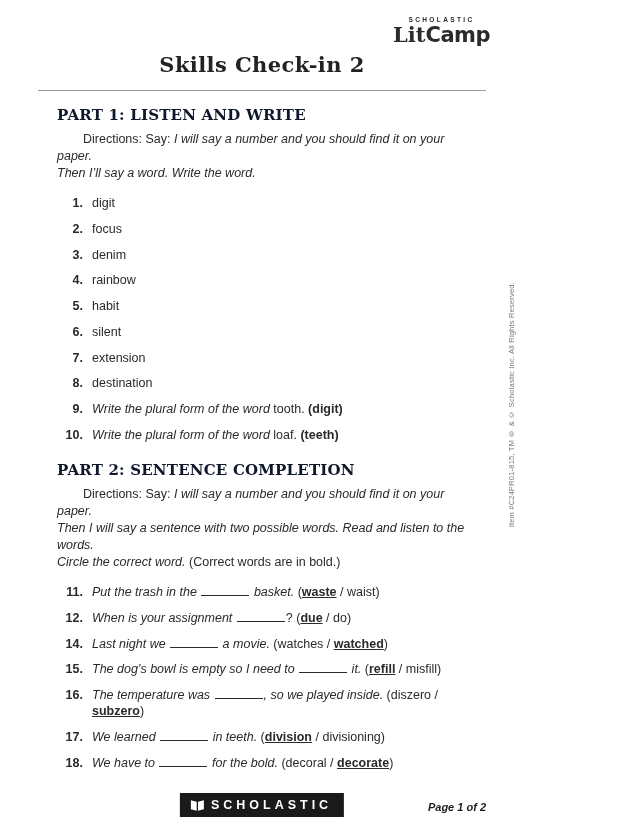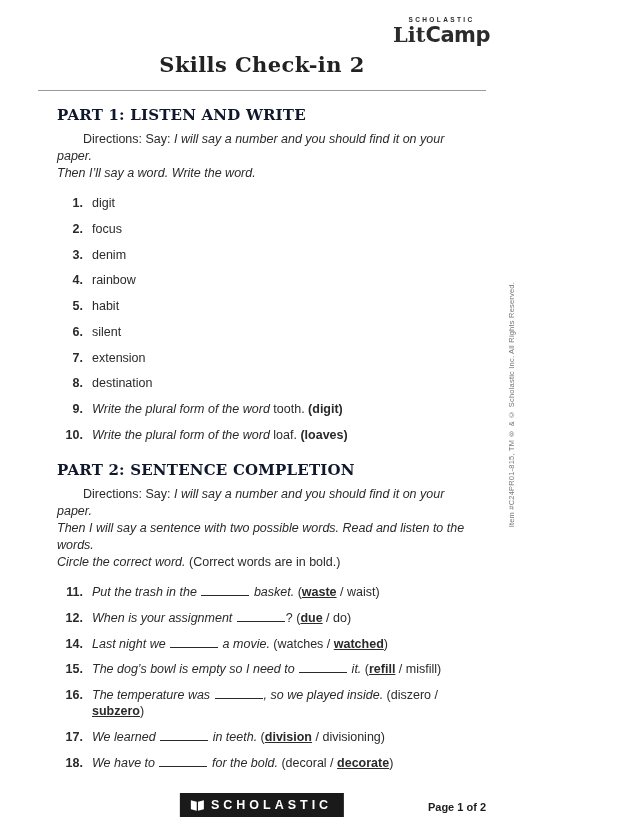--- a/index.html
+++ b/index.html
@@ -34,21 +34,21 @@
   
   .sidebar-copy{position:absolute;right:8px;top:282px;writing-mode:vertical-rl;
                 transform:rotate(180deg);font-size:7.5px;color:#777;letter-spacing:0.2px;
                 white-space:nowrap;}
   
   .footer-bar{position:absolute;left:50%;transform:translateX(-50%);bottom:11px;
               background:#1a1a1a;color:#fff;display:flex;align-items:center;
               padding:5px 12px 5px 9px;height:14px;}
   .footer-logo-text{font-weight:700;font-size:12.5px;letter-spacing:4px;line-height:1;}
   .book-icon{width:17px;height:13px;margin-right:5px;flex:none;}
-  .page-num{position:absolute;right:38px;bottom:15px;font-weight:700;font-size:11px;color:#1d1d1d;}
+  .page-num{position:absolute;right:38px;bottom:15px;font-weight:700;font-size:11px;color:#1d1d1d;font-style:italic;}
 </style>
 </head>
 <body>
 
 <div class="page">
 
   <div class="brand">
     <div class="brand-top">SCHOLASTIC</div>
     <div class="brand-word"><span class="brand-lit">Lit</span><span class="brand-camp">Camp</span></div>
   </div>
@@ -97,21 +97,21 @@
         <div class="item">
           <span class="num">8.</span>
           <span class="item-content"><span class="seg-r">destination</span></span>
         </div>
         <div class="item">
           <span class="num">9.</span>
           <span class="item-content"><span class="seg-i">Write the plural form of the word </span><span class="seg-r">tooth. </span><span class="seg-b">(digit)</span></span>
         </div>
         <div class="item">
           <span class="num">10.</span>
-          <span class="item-content"><span class="seg-i">Write the plural form of the word </span><span class="seg-r">loaf. </span><span class="seg-b">(loaves)</span></span>
+          <span class="item-content"><span class="seg-i">Write the plural form of the word </span><span class="seg-r">loaf. </span><span class="seg-b">(teeth)</span></span>
         </div>
       </div>
 
     <h2 class="part-heading part2-gap">PART 2: SENTENCE COMPLETION</h2>
     <p class="directions">
       <span class="b">Directions:</span>
       <span>Say:</span>
       <em>I will say a number and you should find it on your paper.</em><br>
       <em>Then I will say a sentence with two possible words. Read and listen to the words.</em><br>
       <em>Circle the correct word.</em>

